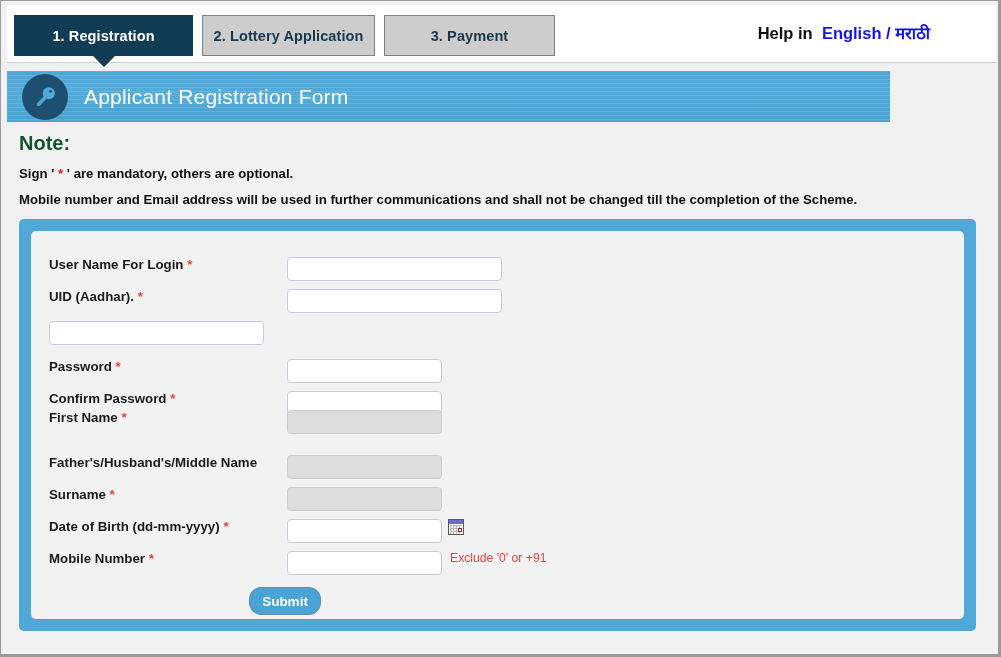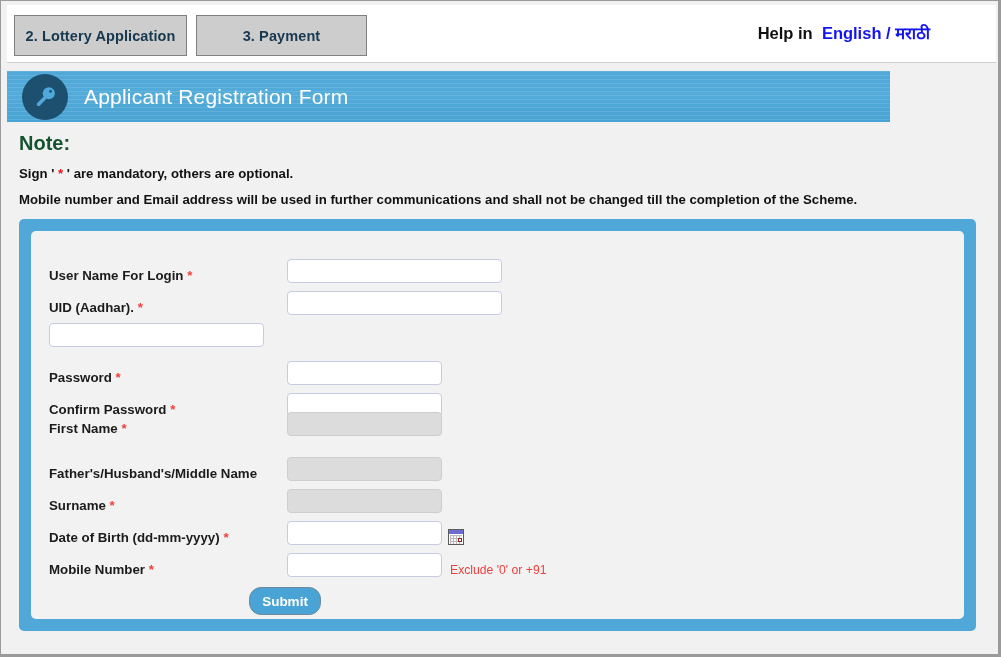--- a/index.html
+++ b/index.html
@@ -150,21 +150,21 @@
     background: #f2f2f2;
     border-radius: 5px;
     position: relative;
   }
 
   .row {
     position: absolute;
     left: 18px;
     height: 26px;
     display: flex;
-    align-items: flex-end;
+    align-items: flex-start;
     width: 900px;
   }
   .lbl {
     width: 238px;
     font-size: 13.3px;
     font-weight: bold;
     color: #1b1b1b;
     white-space: nowrap;
   }
   .lbl .star { color: #f0403c; font-weight: bold; }
@@ -237,20 +237,24 @@
     font-family: "Liberation Sans", sans-serif;
   }
 </style>
 </head>
 <body>
 
 <div class="page">
 
   <div class="tabbar">
     <div class="tabs">
+      <div class="tab active">
+        <span>1. Registration</span>
+        <span class="arrow"></span>
+      </div>
       <div class="tab inactive t2">
         <span>2. Lottery Application</span>
       </div>
       <div class="tab inactive t3">
         <span>3. Payment</span>
       </div>
     </div>
 
     <div class="helpwrap">
       <span>Help in</span>&nbsp;

